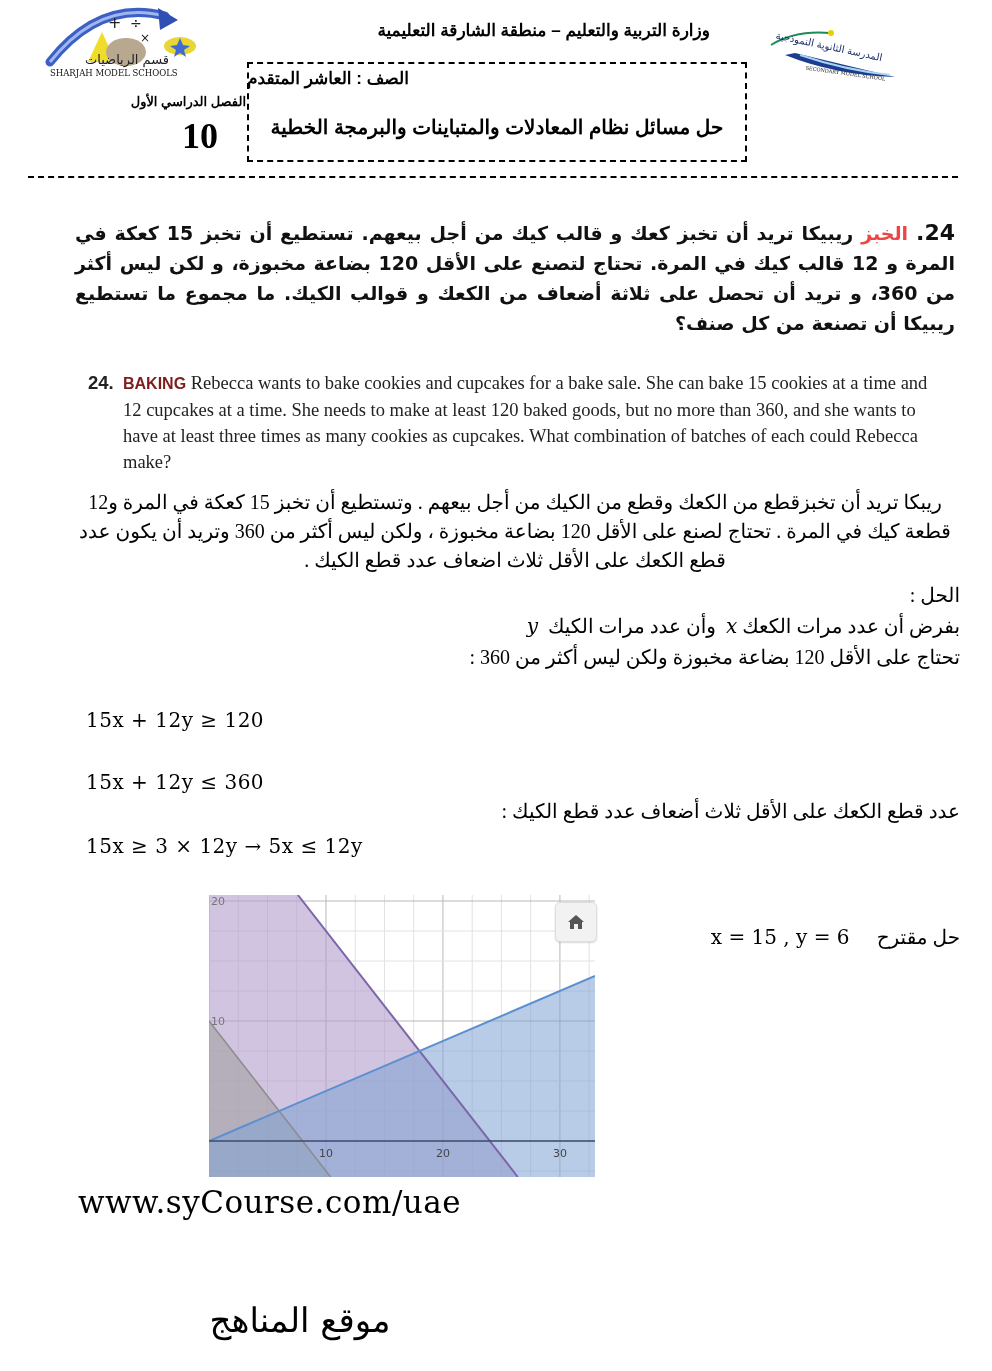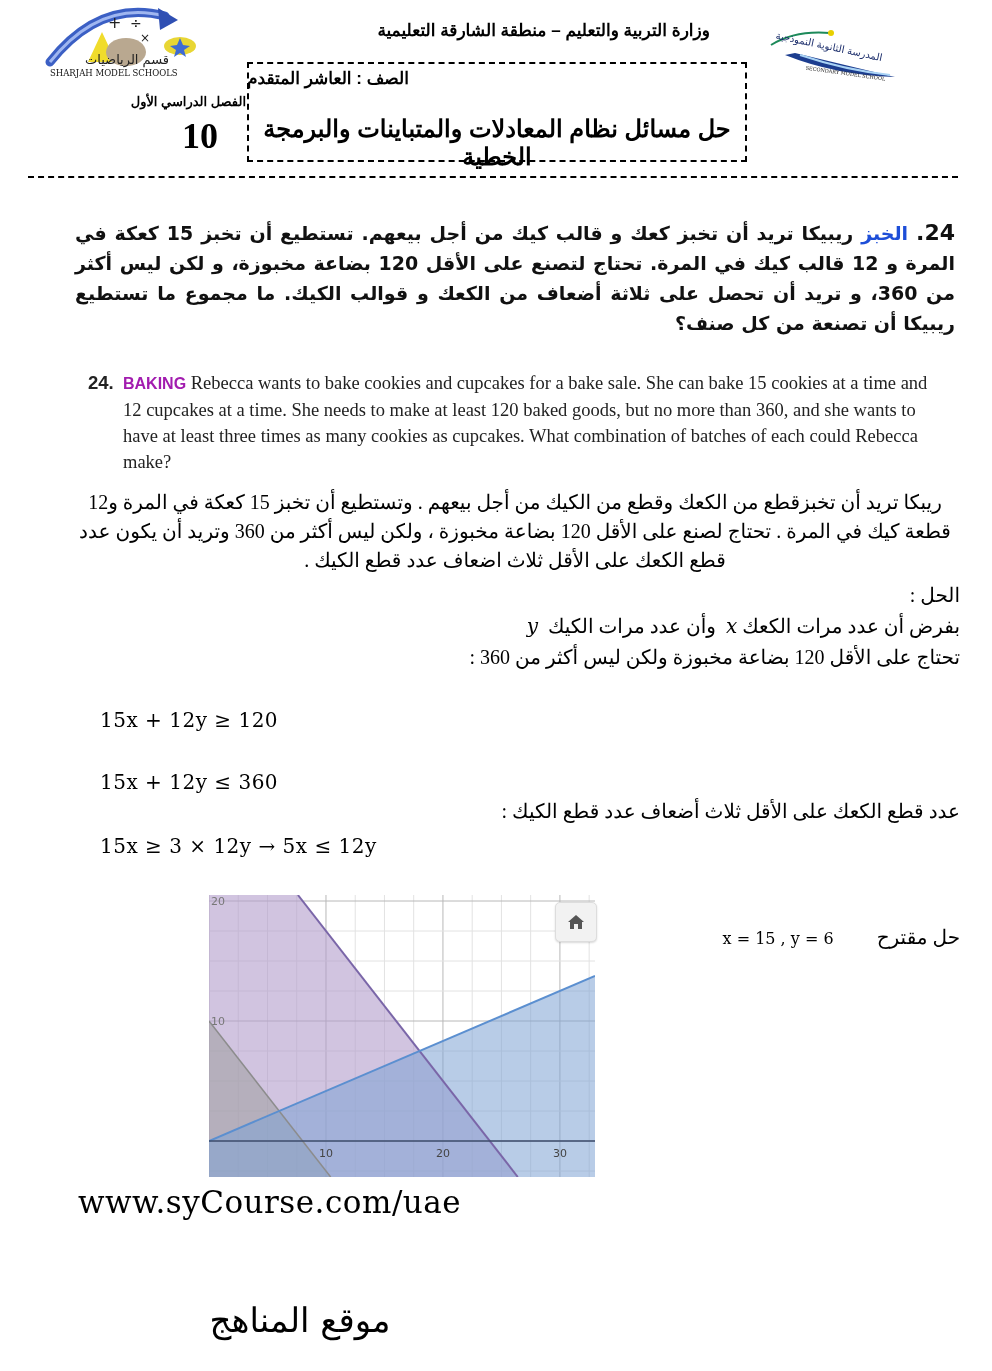--- a/index.html
+++ b/index.html
@@ -5,49 +5,49 @@
   html, body { margin:0; padding:0; background:#fff; }
   body { width:992px; height:1371px; position:relative; overflow:hidden; font-family:"DejaVu Sans", sans-serif; color:#000; }
   .abs { position:absolute; }
 
   
   .logo-left { left:30px; top:4px; width:170px; height:80px; }
   .logo-right { left:765px; top:15px; width:140px; height:72px; }
   .ministry { left:290px; top:20px; width:420px; direction:rtl; font-family:"Liberation Sans", sans-serif; font-weight:bold; font-size:17px; }
   .title-box { left:247px; top:62px; width:500px; height:100px; border:2px dashed #000; border-style:dashed; box-sizing:border-box; }
   .grade { left:247px; top:68px; width:500px; text-align:left; direction:rtl; font-family:"Liberation Sans", sans-serif; font-weight:bold; font-size:17px; }
-  .lesson { left:247px; top:115px; width:500px; text-align:center; direction:rtl; font-family:"Liberation Sans", sans-serif; font-weight:bold; font-size:24px; }
+  .lesson { left:247px; top:115px; width:500px; text-align:center; direction:rtl; font-family:"Liberation Sans", sans-serif; font-weight:bold; font-size:20px; }
   .semester { left:100px; top:94px; width:146px; direction:rtl; font-family:"Liberation Sans", sans-serif; font-weight:bold; font-size:13px; }
   .grade-num { left:160px; top:115px; width:80px; text-align:center; font-family:"Liberation Serif", serif; font-weight:bold; font-size:36px; }
   .sep-line { left:28px; top:176px; width:930px; border-top:2px dashed #000; }
 
   
   .ar-problem { left:75px; top:218px; width:880px; direction:rtl; font-family:"DejaVu Sans", sans-serif; font-weight:bold; font-size:19px; line-height:30px; text-align:justify; color:#111; }
   .ar-problem .num { font-weight:bold; font-size:22px; }
-  .ar-problem .kw { color:#1d4ed8; }
+  .ar-problem .kw { color:#ef4444; }
 
   
   .en-problem { left:88px; top:370px; width:850px; font-family:"Liberation Serif", serif; font-size:18.5px; line-height:26px; color:#222; }
   .en-problem .num { font-family:"Liberation Sans", sans-serif; font-weight:bold; }
-  .en-problem .kw { font-family:"Liberation Sans", sans-serif; font-weight:bold; color:#a21caf; font-size:16px; }
+  .en-problem .kw { font-family:"Liberation Sans", sans-serif; font-weight:bold; color:#7f1d1d; font-size:16px; }
   .en-body { position:absolute; left:35px; top:0; width:815px; }
 
   
   .ar-text { left:70px; top:488px; width:890px; direction:rtl; text-align:center; font-family:"Liberation Serif", serif; font-size:20px; line-height:29px; }
   .ar-line { position:absolute; right:32px; direction:rtl; text-align:right; font-family:"Liberation Serif", serif; font-size:20px; white-space:nowrap; }
 
-  .math { position:absolute; left:86px; font-family:"DejaVu Serif", serif; font-size:20px; white-space:nowrap; letter-spacing:0.5px;margin-left:14px; }
+  .math { position:absolute; left:86px; font-family:"DejaVu Serif", serif; font-size:20px; white-space:nowrap; letter-spacing:0.5px; }
 
   
   .graph { left:209px; top:895px; width:386px; height:282px; }
   .home-btn { position:absolute; left:555px; top:902px; width:40px; height:38px; background:#f2f2f2; border:1px solid #ddd; border-radius:5px; box-shadow:0 1px 2px rgba(0,0,0,0.15); display:flex; align-items:center; justify-content:center; }
 
   .suggest { left:660px; top:925px; width:300px; direction:rtl; text-align:right; white-space:nowrap; }
   .suggest .lbl { font-family:"Liberation Serif", serif; font-size:20px; }
-  .suggest .val { font-family:"DejaVu Serif", serif; font-size:16px; margin-right:38px; direction:ltr; display:inline-block; }
+  .suggest .val { font-family:"DejaVu Serif", serif; font-size:20px; margin-right:22px; direction:ltr; display:inline-block; }
 
   .footer-url { left:78px; top:1184px; font-family:"DejaVu Serif", serif; font-weight:normal; font-size:31px; letter-spacing:0.5px; }
   .footer-ar { left:190px; top:1300px; width:220px; text-align:center; direction:rtl; font-family:"DejaVu Serif", serif; font-size:34px; }
 </style>
 </head>
 <body>
 
 <div class="abs logo-left">
   <svg width="170" height="80" viewBox="0 0 170 80">
     <path d="M20 58 Q70 -5 135 12" stroke="#3b5fc4" stroke-width="9" fill="none" stroke-linecap="round"></path>

